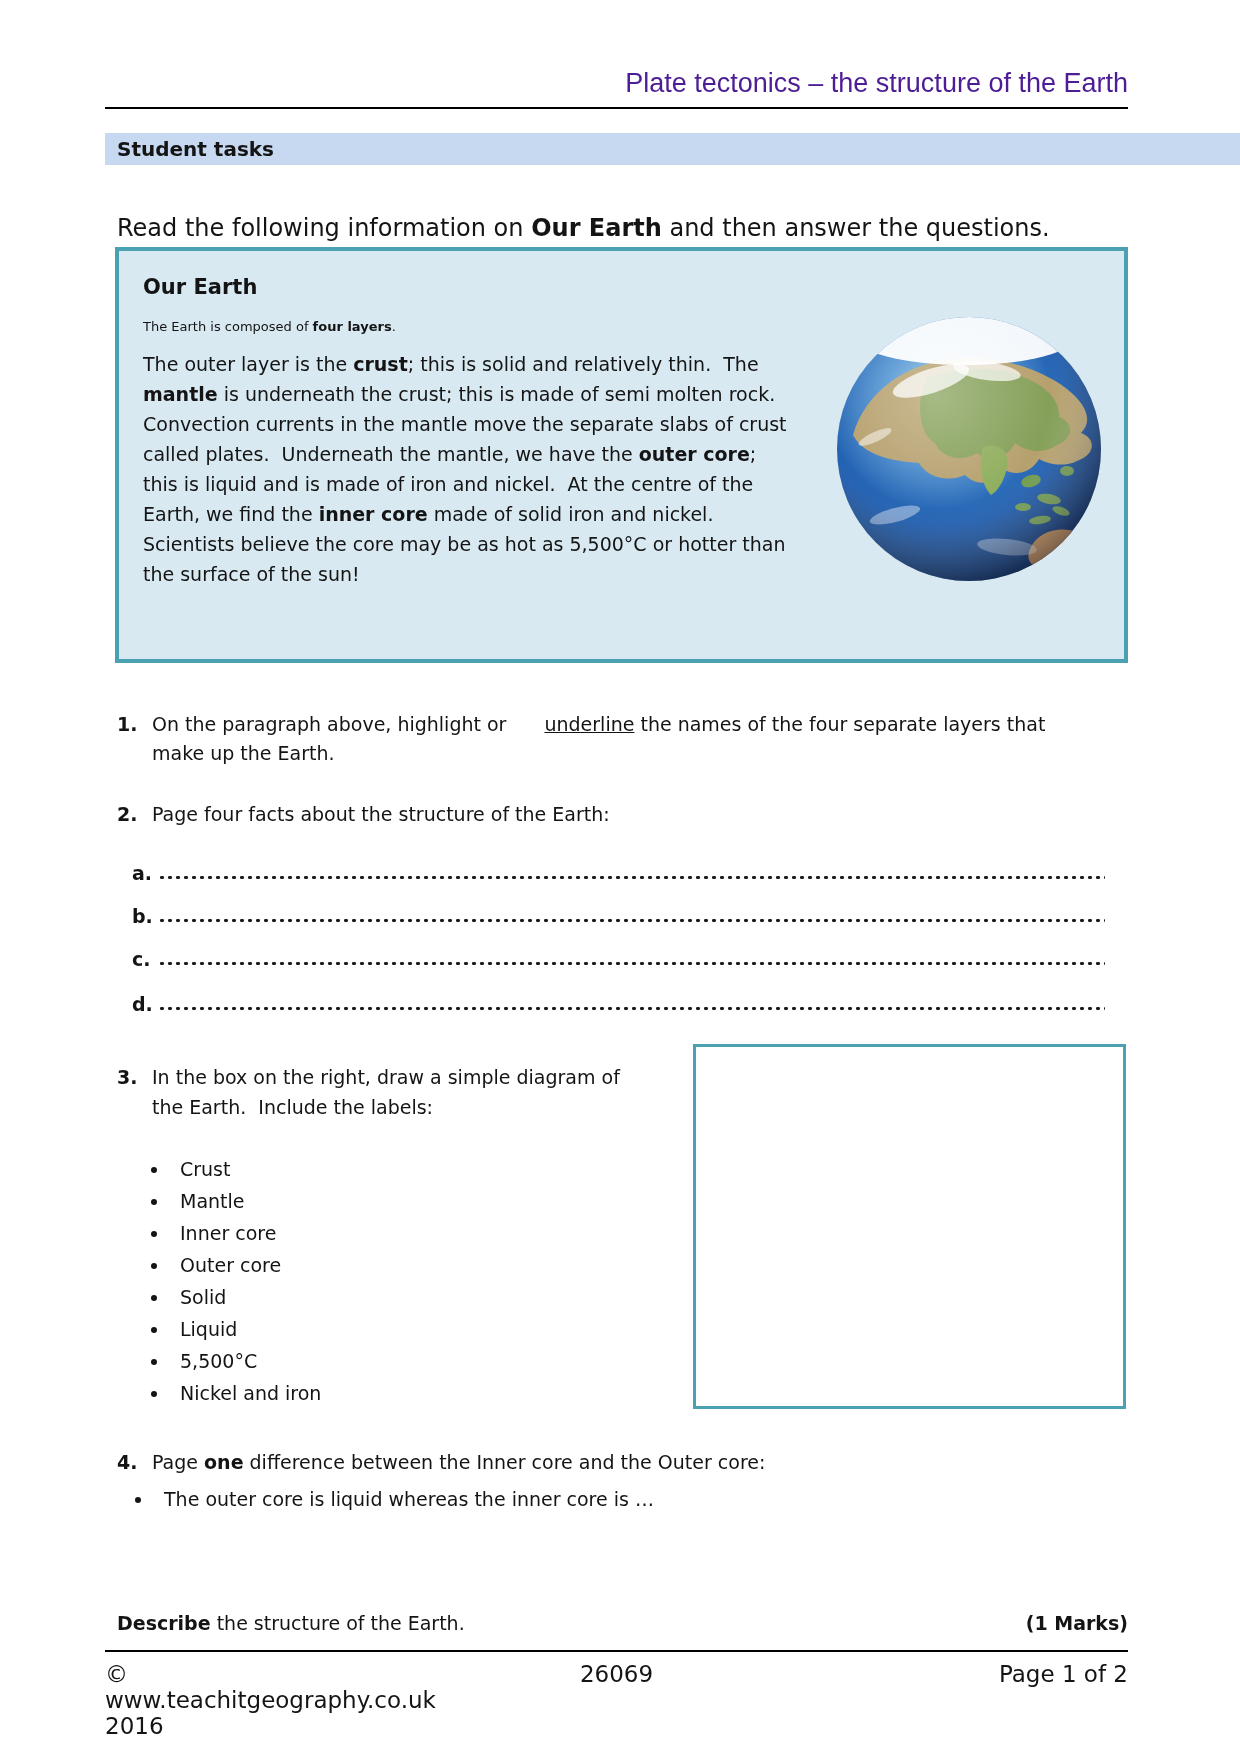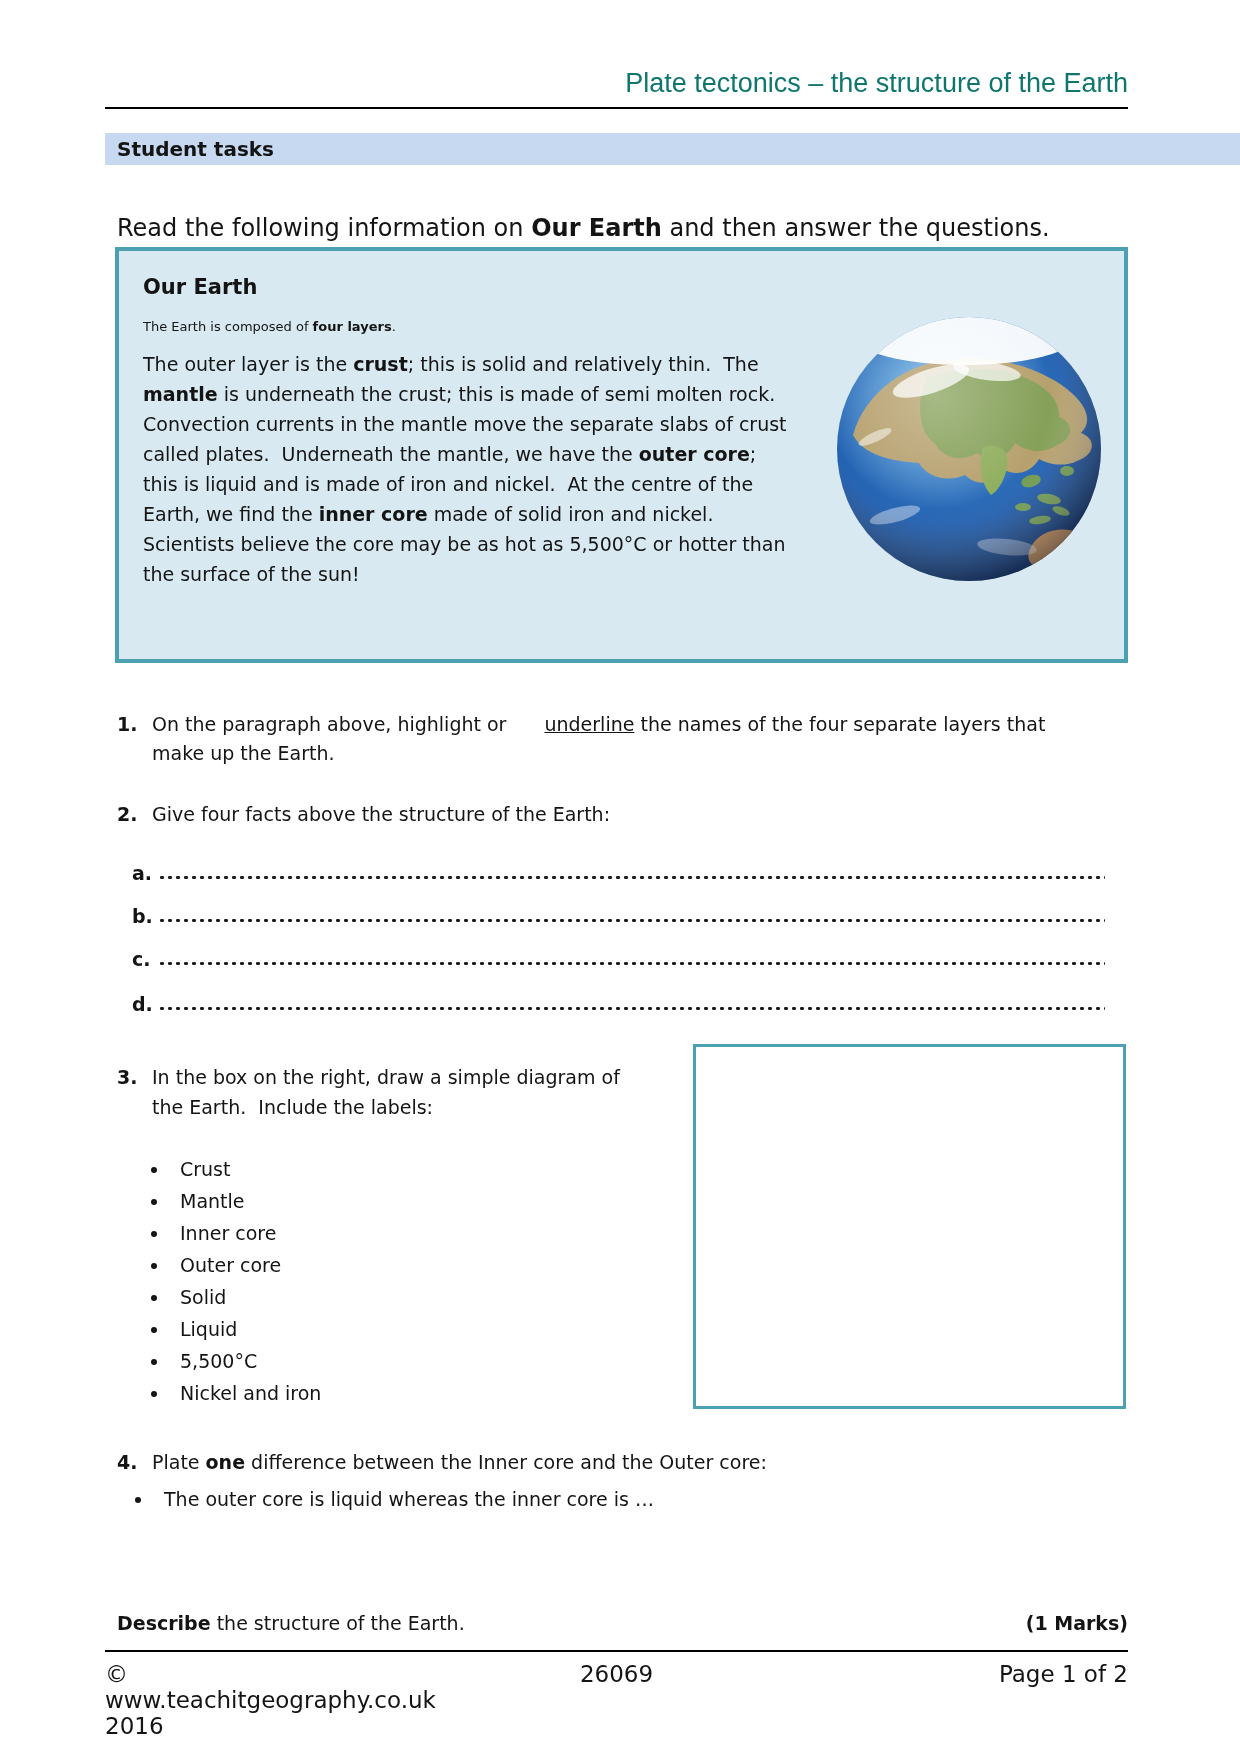--- a/index.html
+++ b/index.html
@@ -6,21 +6,21 @@
   .page {
     position:relative; width:1240px; height:1754px; background:#ffffff;
     font-family:"DejaVu Sans", sans-serif; color:#141414; overflow:hidden;
   }
   .pre { white-space:pre-wrap; }
 
   
   .doc-title {
     position:absolute; top:68px; left:105px; width:1023px;
     text-align:right; font-family:"Liberation Sans", sans-serif;
-    font-size:27px; color:#0f766e;
+    font-size:27px; color:#4c1d95;
   }
   .title-rule { position:absolute; top:107px; left:105px; width:1023px; border-top:2px solid #000; }
 
   
   .bar {
     position:absolute; left:105px; width:1182px; height:32px; box-sizing:border-box;
     background:var(--bar-bg,#c6d9f1); font-size:20px; font-weight:bold;
     line-height:32px; padding-left:12px;
   }
   .task-bar { top:133px; }
@@ -147,21 +147,21 @@
     </svg>
   </div>
 
   <div class="q q1">
     <span class="num">1.</span>
     <span class="pre"><span>On the paragraph above, highlight or </span><span class="u">underline</span><span> the names of the four separate layers that make up the Earth.</span></span>
   </div>
 
   <div class="q q2">
     <span class="num">2.</span>
-    <span class="pre">Give four facts above the structure of the Earth:</span>
+    <span class="pre">Page four facts about the structure of the Earth:</span>
   </div>
 
   <div class="ansrow r-a">
     <span class="lbl">a.</span>
     <span class="dotline"></span>
   </div>
   <div class="ansrow r-b">
     <span class="lbl">b.</span>
     <span class="dotline"></span>
   </div>
@@ -187,21 +187,21 @@
     <li>Solid</li>
     <li>Liquid</li>
     <li>5,500°C</li>
     <li>Nickel and iron</li>
   </ul>
 
   <div class="draw-box"></div>
 
   <div class="q q4">
     <span class="num">4.</span>
-    <span class="pre"><span>Plate </span><b>one</b><span> difference between the Inner core and the Outer core:</span></span>
+    <span class="pre"><span>Page </span><b>one</b><span> difference between the Inner core and the Outer core:</span></span>
   </div>
 
   <ul class="blist q4-list">
     <li>The outer core is liquid whereas the inner core is …</li>
   </ul>
 
 
   <div class="describe-row">
     <span class="pre"><b>Describe</b><span> the structure of the Earth.</span></span>
     <span class="marks">(1 Marks)</span>

